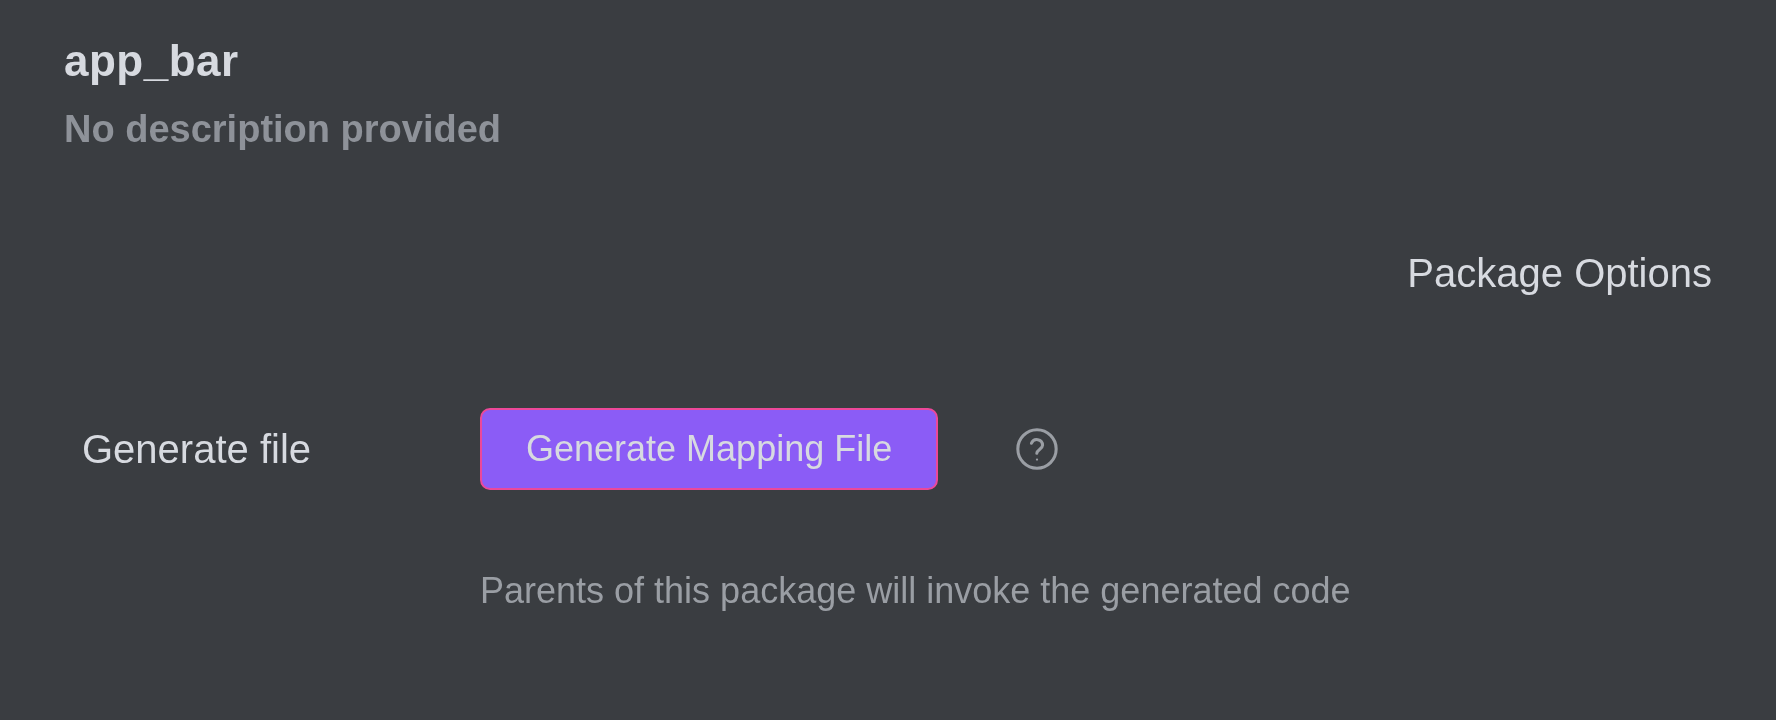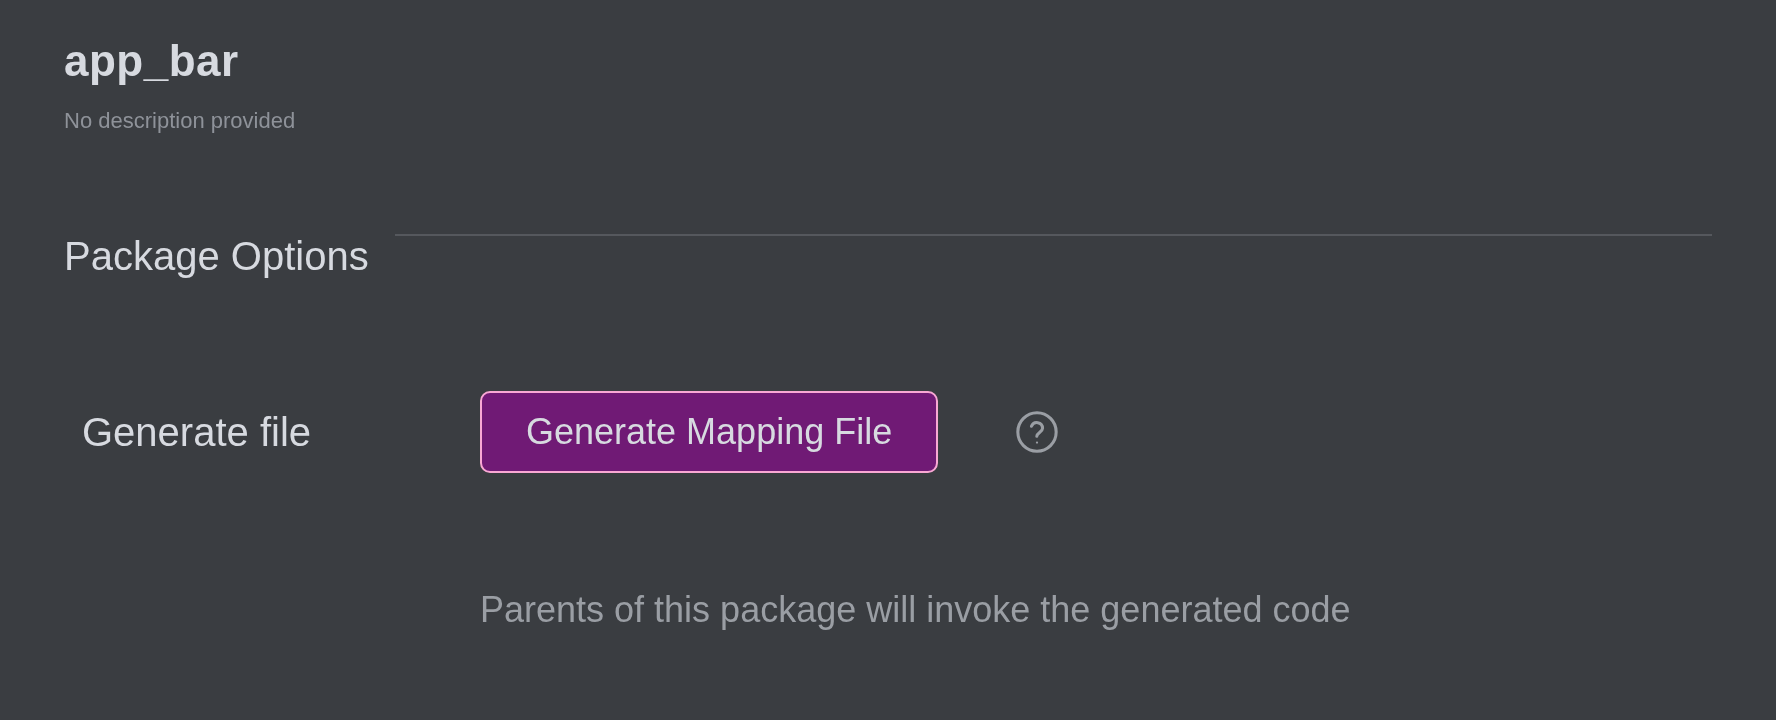--- a/index.html
+++ b/index.html
@@ -19,31 +19,31 @@
       padding: 36px 64px 0 64px;
     }
     .header-title {
       font-size: 44px;
       font-weight: 700;
       color: #d7dae0;
       margin-bottom: 22px;
       letter-spacing: 0.5px;
     }
     .header-description {
-      font-size: 22px;
-      font-weight: 400;
+      font-size: 38px;
+      font-weight: 700;
       color: #8e9299;
     }
     .section {
       margin-top: 100px;
     }
     .section-header {
       display: flex;
-      align-items: flex-start;
-      gap: 26px;
+      align-items: flex-end;
+      flex-direction: column;
     }
     .section-title {
       font-size: 40px;
       font-weight: 400;
       color: #d7dae0;
       white-space: nowrap;
     }
     .section-divider {
       flex: 1;
       height: 2px;
@@ -55,22 +55,22 @@
       margin-top: 112px;
       padding-left: 18px;
     }
     .option-label {
       font-size: 40px;
       font-weight: 400;
       color: #d7dae0;
       width: 398px;
     }
     .generate-button {
-      background-color: #701a75;
-      border: 2px solid #f9a8d4;
+      background-color: #8b5cf6;
+      border: 2px solid #ec4899;
       border-radius: 10px;
       color: #d7dae0;
       font-size: 36px;
       font-weight: 400;
       padding: 18px 44px;
       cursor: pointer;
       font-family: inherit;
     }
     .help-icon {
       margin-left: 76px;
@@ -79,21 +79,21 @@
       display: flex;
       align-items: center;
       justify-content: center;
       cursor: pointer;
     }
     .help-icon svg {
       width: 46px;
       height: 46px;
     }
     .option-help {
-      margin-top: 116px;
+      margin-top: 80px;
       padding-left: 416px;
       font-size: 36px;
       font-weight: 400;
       color: #9a9ea4;
     }
   </style>
 </head>
 <body>
 
 <div class="panel">

